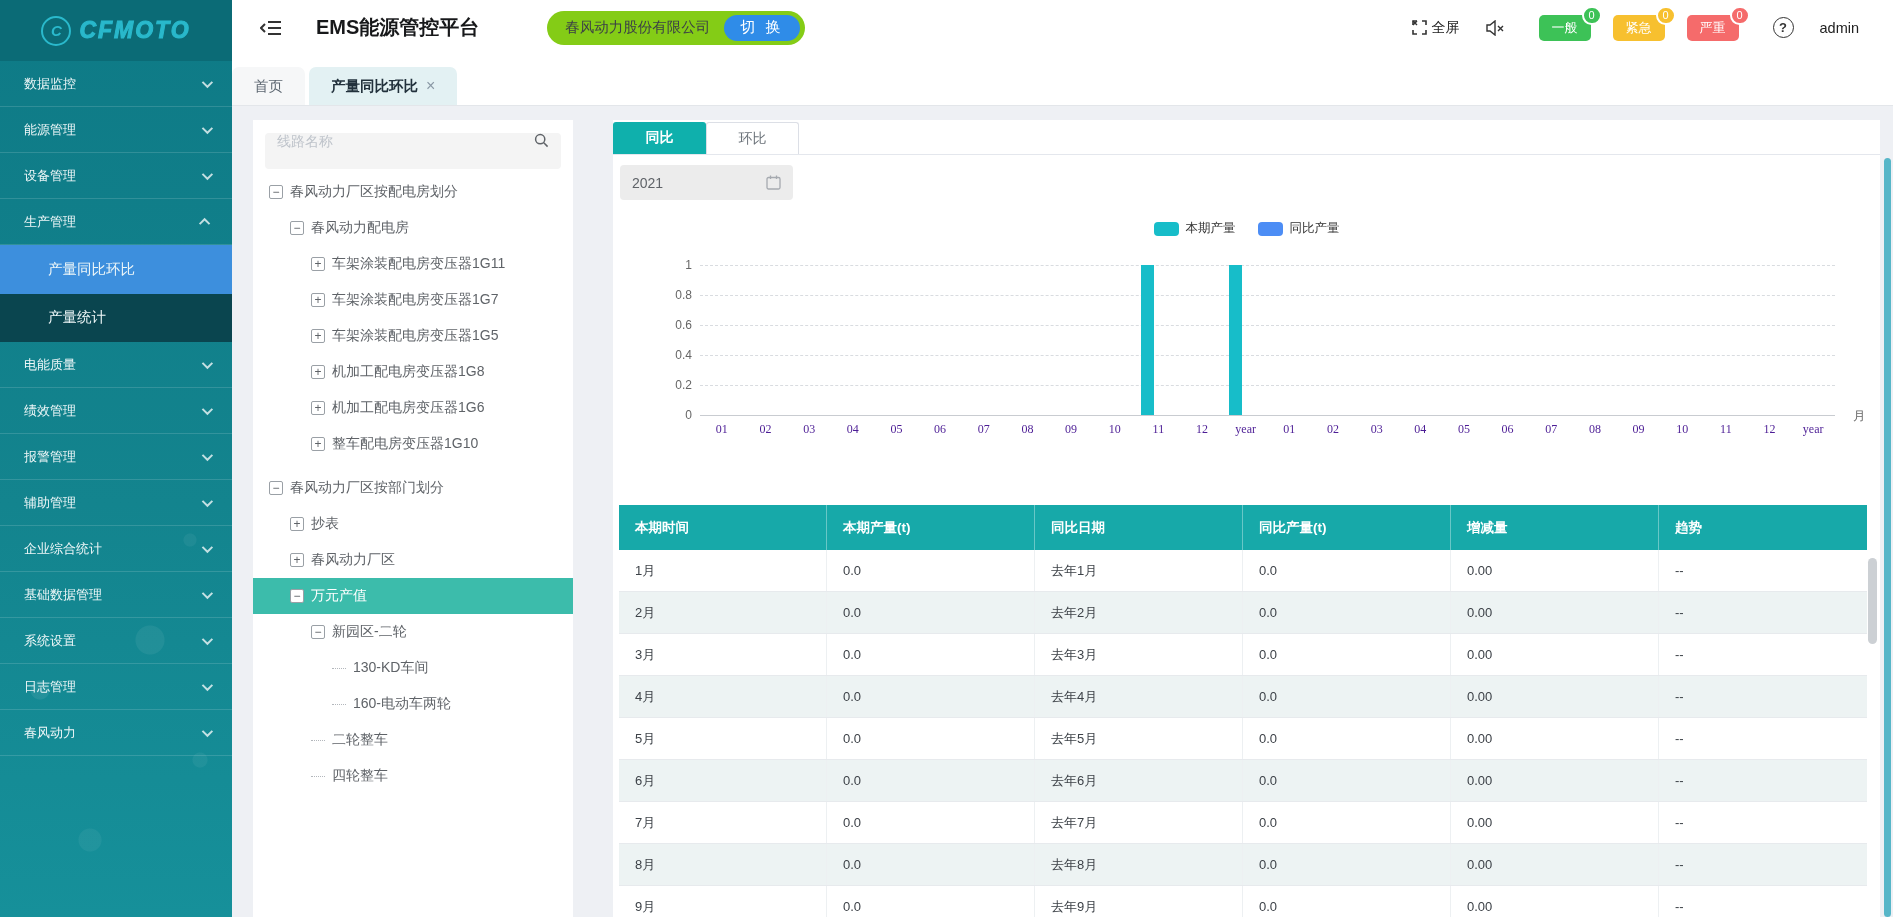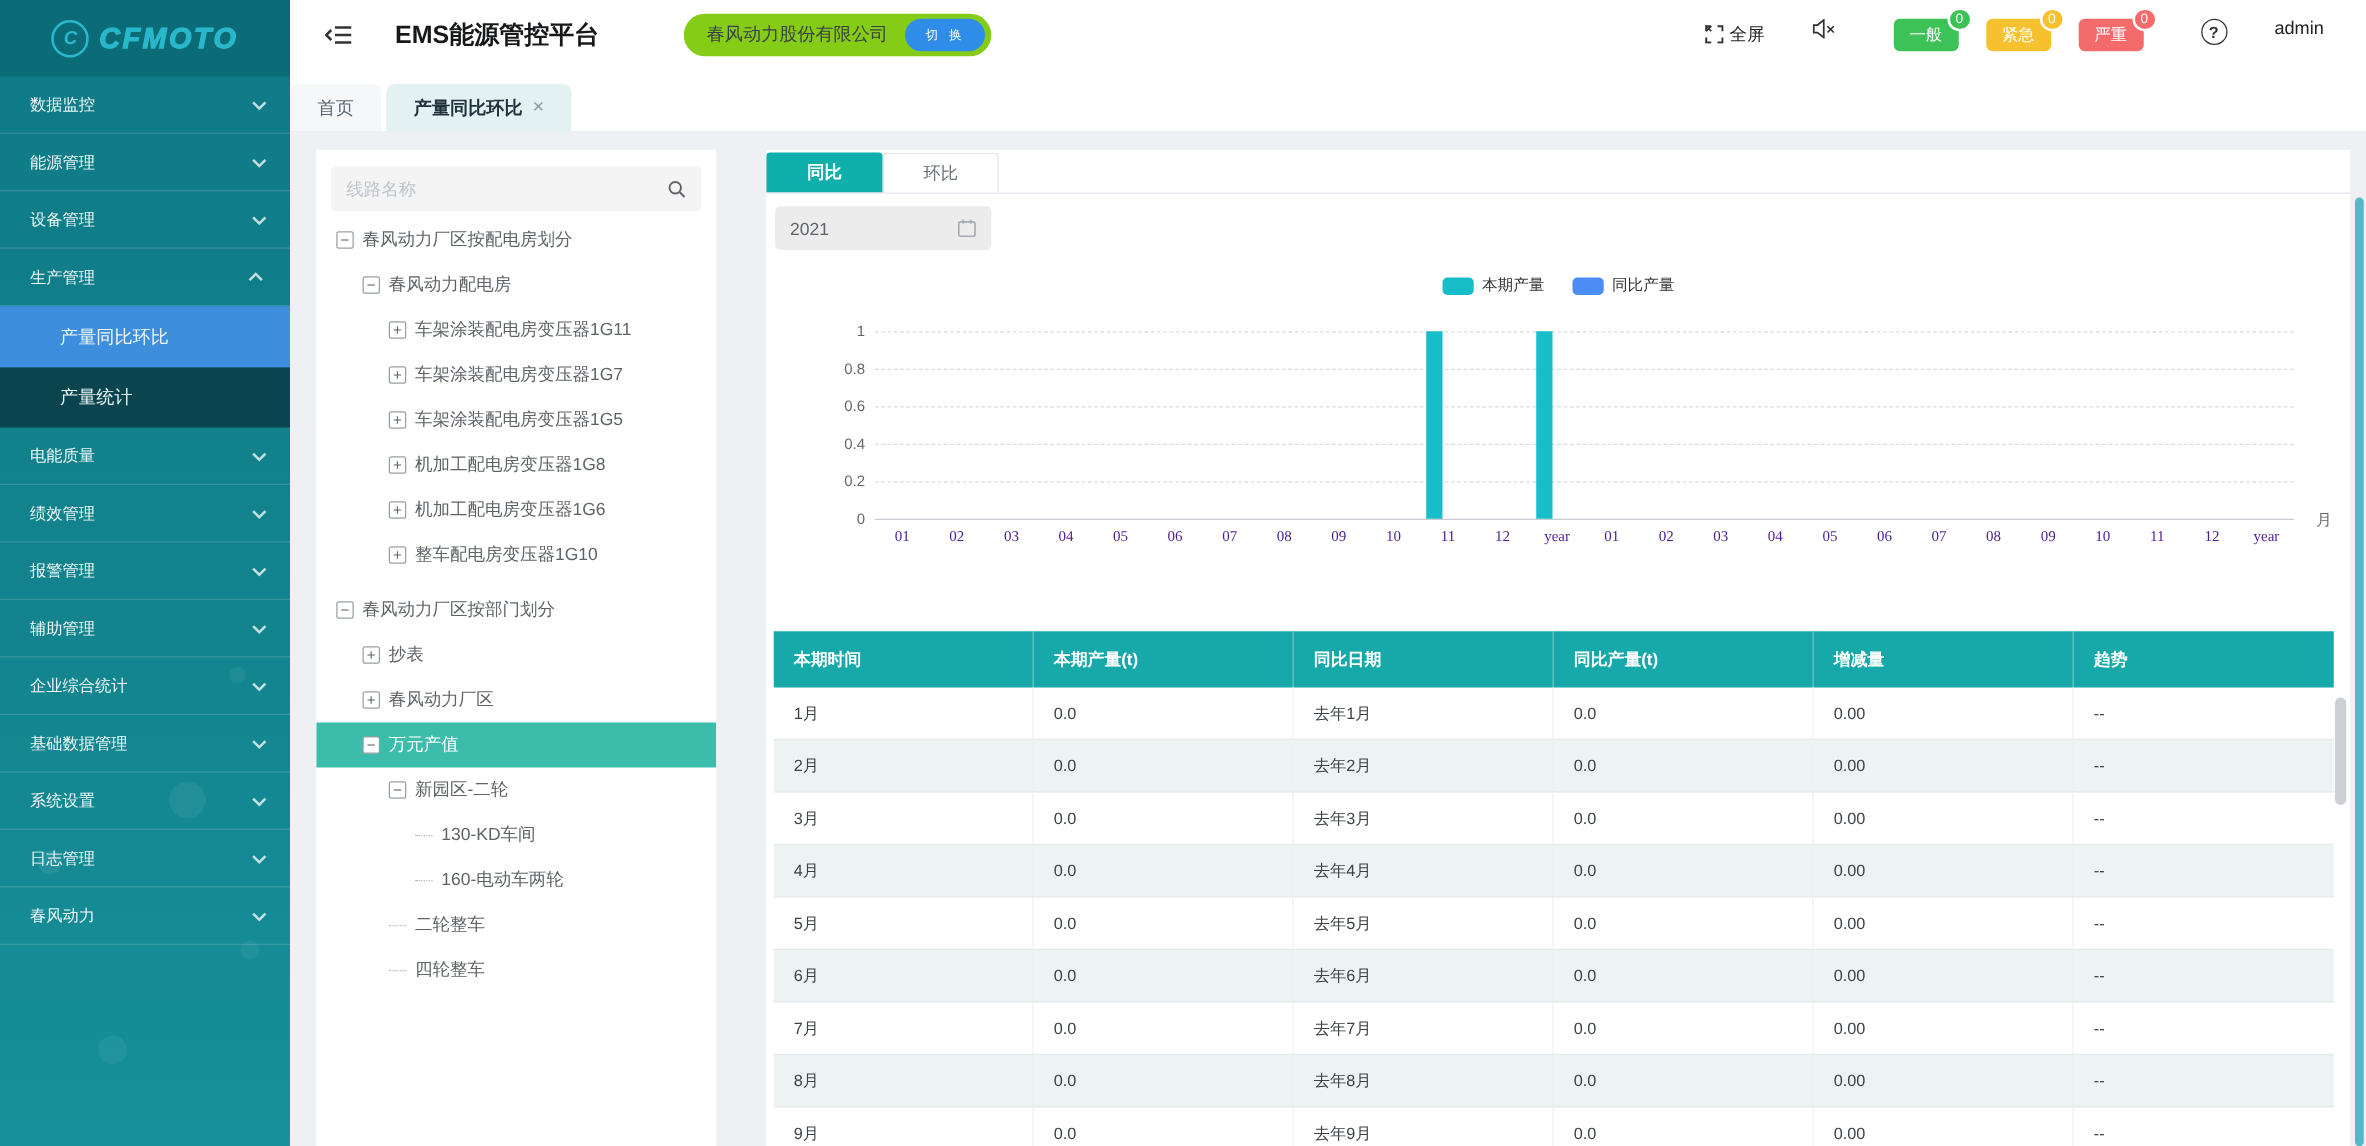--- a/index.html
+++ b/index.html
@@ -34,22 +34,22 @@
 
   
   .header { position:absolute; left:232px; top:0; width:1661px; height:55px; background:#fff;
     display:flex; align-items:center; }
   .collapse-btn { margin-left:28px; cursor:pointer; display:flex; align-items:center; }
   .app-title { margin-left:34px; font-size:20px; font-weight:bold; color:#17181a; }
   .company-pill { margin-left:68px; height:34px; background:#84cc16; border-radius:17px;
     display:flex; align-items:center; padding:0 5px 0 18px; gap:14px; }
   .company-name { font-size:14.5px; color:#3c4046; }
   .switch-btn { height:26px; padding:0 16px; background:#2f8ce8; border:none; border-radius:13px;
-    color:#fff; font-size:10px; cursor:pointer; letter-spacing:3px; }
-  .header-right { margin-left:auto; display:flex; gap:38px; padding-right:34px; }
+    color:#fff; font-size:15px; cursor:pointer; letter-spacing:3px; }
+  .header-right { margin-left:auto; display:flex; align-items:center; gap:26px; padding-right:34px; }
   .fullscreen { display:flex; align-items:center; gap:5px; font-size:14px; color:#222; cursor:pointer; }
   .mute { cursor:pointer; display:flex; }
   .badges { display:flex; gap:22px; margin:0 8px; }
   .alarm-badge { position:relative; height:26px; padding:0 13px; border-radius:5px;
     color:#fff; font-size:13px; display:flex; align-items:center; cursor:pointer; }
   .alarm-sup { position:absolute; top:-9px; right:-11px; min-width:20px; height:19px; border-radius:10px;
     border:2px solid #fff; color:#fff; font-size:11px; display:flex; align-items:center; justify-content:center; padding:0 3px; }
   .help-circle { width:21px; height:21px; border:1.6px solid #333; border-radius:50%;
     display:flex; align-items:center; justify-content:center; font-size:13px; font-weight:bold; color:#333; cursor:pointer; }
   .username { font-size:14.5px; color:#222; cursor:pointer; }
@@ -61,21 +61,21 @@
     border-radius:7px 7px 0 0; font-size:14.5px; color:#5d6771; background:#f6f7f8; cursor:pointer; }
   .nav-tab.active { background:#e3f1f3; color:#22313c; font-weight:bold; }
   .tab-close { color:#8a98a5; font-weight:normal; font-size:16px; cursor:pointer; }
 
   
   .content { position:absolute; left:232px; top:106px; width:1661px; height:811px; background:#eef0f4; }
 
   
   .tree-panel { position:absolute; left:21px; top:14px; width:320px; height:797px; background:#fff; overflow:hidden; }
   .search-box { position:absolute; left:12px; top:13px; width:296px; height:36px; background:#f4f4f4;
-    border-radius:4px; display:flex; align-items:center; padding:0 12px; }
+    border-radius:4px; display:flex; align-items:flex-start; padding:0 12px; }
   .search-input { flex:1; border:none; background:transparent; outline:none; font-size:14px; color:#555;
     font-family:inherit; }
   .search-input::placeholder { color:#bfc4cb; }
   .tree { position:absolute; left:0; top:54px; width:320px; }
   .tree-row { height:36px; display:flex; align-items:center; font-size:14px; color:#5f6368; cursor:pointer; }
   .tree-row.selected { background:#3cbcab; color:#fff; }
   .tgl { width:14px; height:14px; border:1px solid #9aa0a6; background:#fff; border-radius:2px;
     display:flex; align-items:center; justify-content:center; font-size:12px; line-height:1;
     color:#5f6368; margin-right:7px; flex:none; }
   .leafdash { width:14px; border-top:1px dotted #b3b7bc; margin-right:7px; flex:none; }

